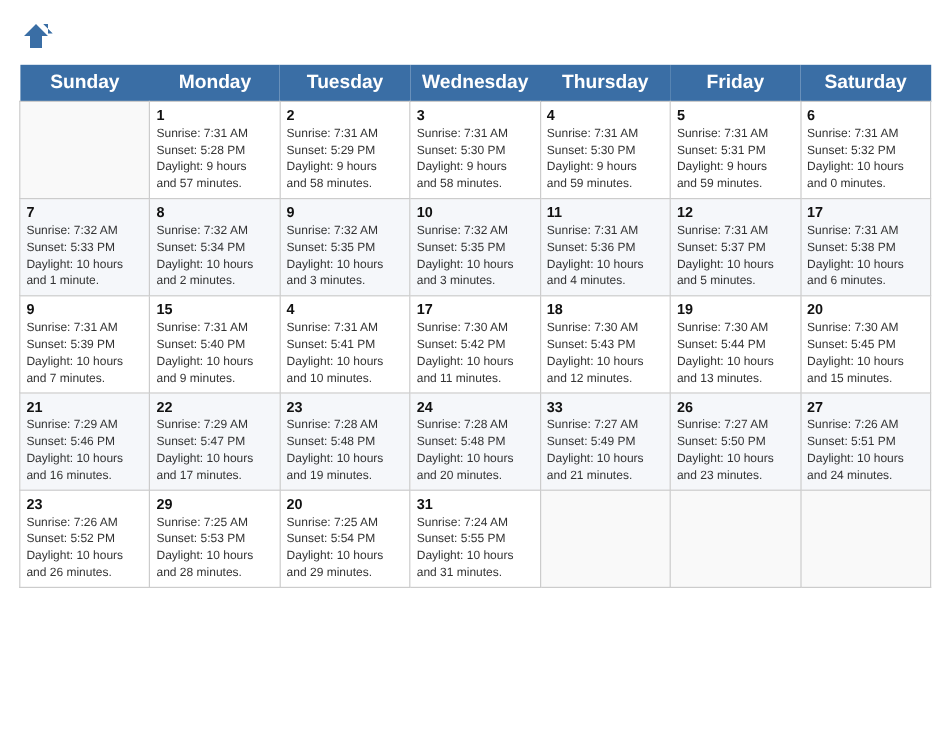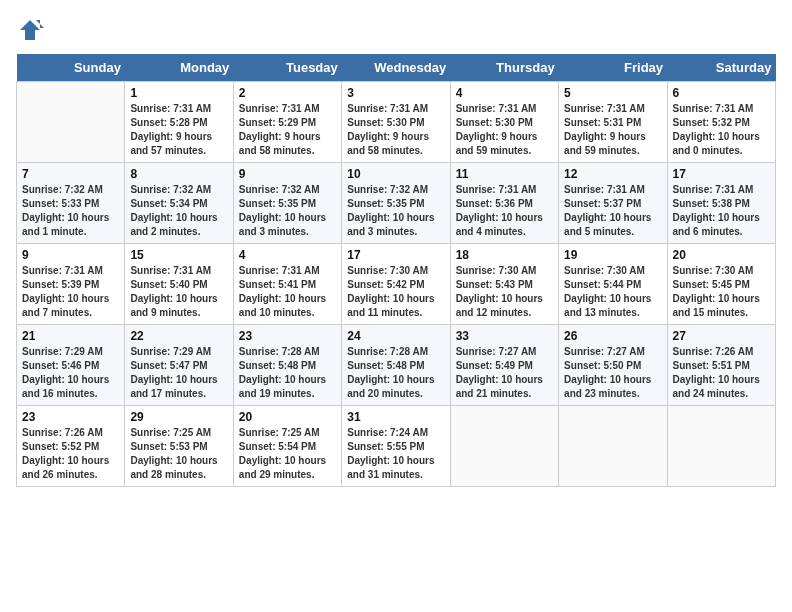--- a/index.html
+++ b/index.html
@@ -48,22 +48,22 @@
     }
     table {
       width: 100%;
       border-collapse: collapse;
       font-size: 11px;
     }
     th {
       background-color: #3a6ea5;
       color: #fff;
       padding: 6px 4px;
-      text-align: right;
-      font-size: 13px;
+      text-align: center;
+      font-size: 16px;
       font-weight: bold;
     }
     td {
       border: 1px solid #ccc;
       vertical-align: top;
       padding: 4px 5px;
       width: 108px;
       min-height: 80px;
       height: 80px;
       background: #fff;
@@ -74,21 +74,20 @@
     .day-num {
       font-weight: bold;
       font-size: 12px;
       margin-bottom: 2px;
       color: #111;
     }
     .day-info {
       font-size: 10px;
       color: #333;
       line-height: 1.4;
-      font-weight: bold;
     }
     td.empty {
       background: #f9f9f9;
     }
   </style>
 </head>
 <body>
 
 <div class="header">
   <div class="logo">

